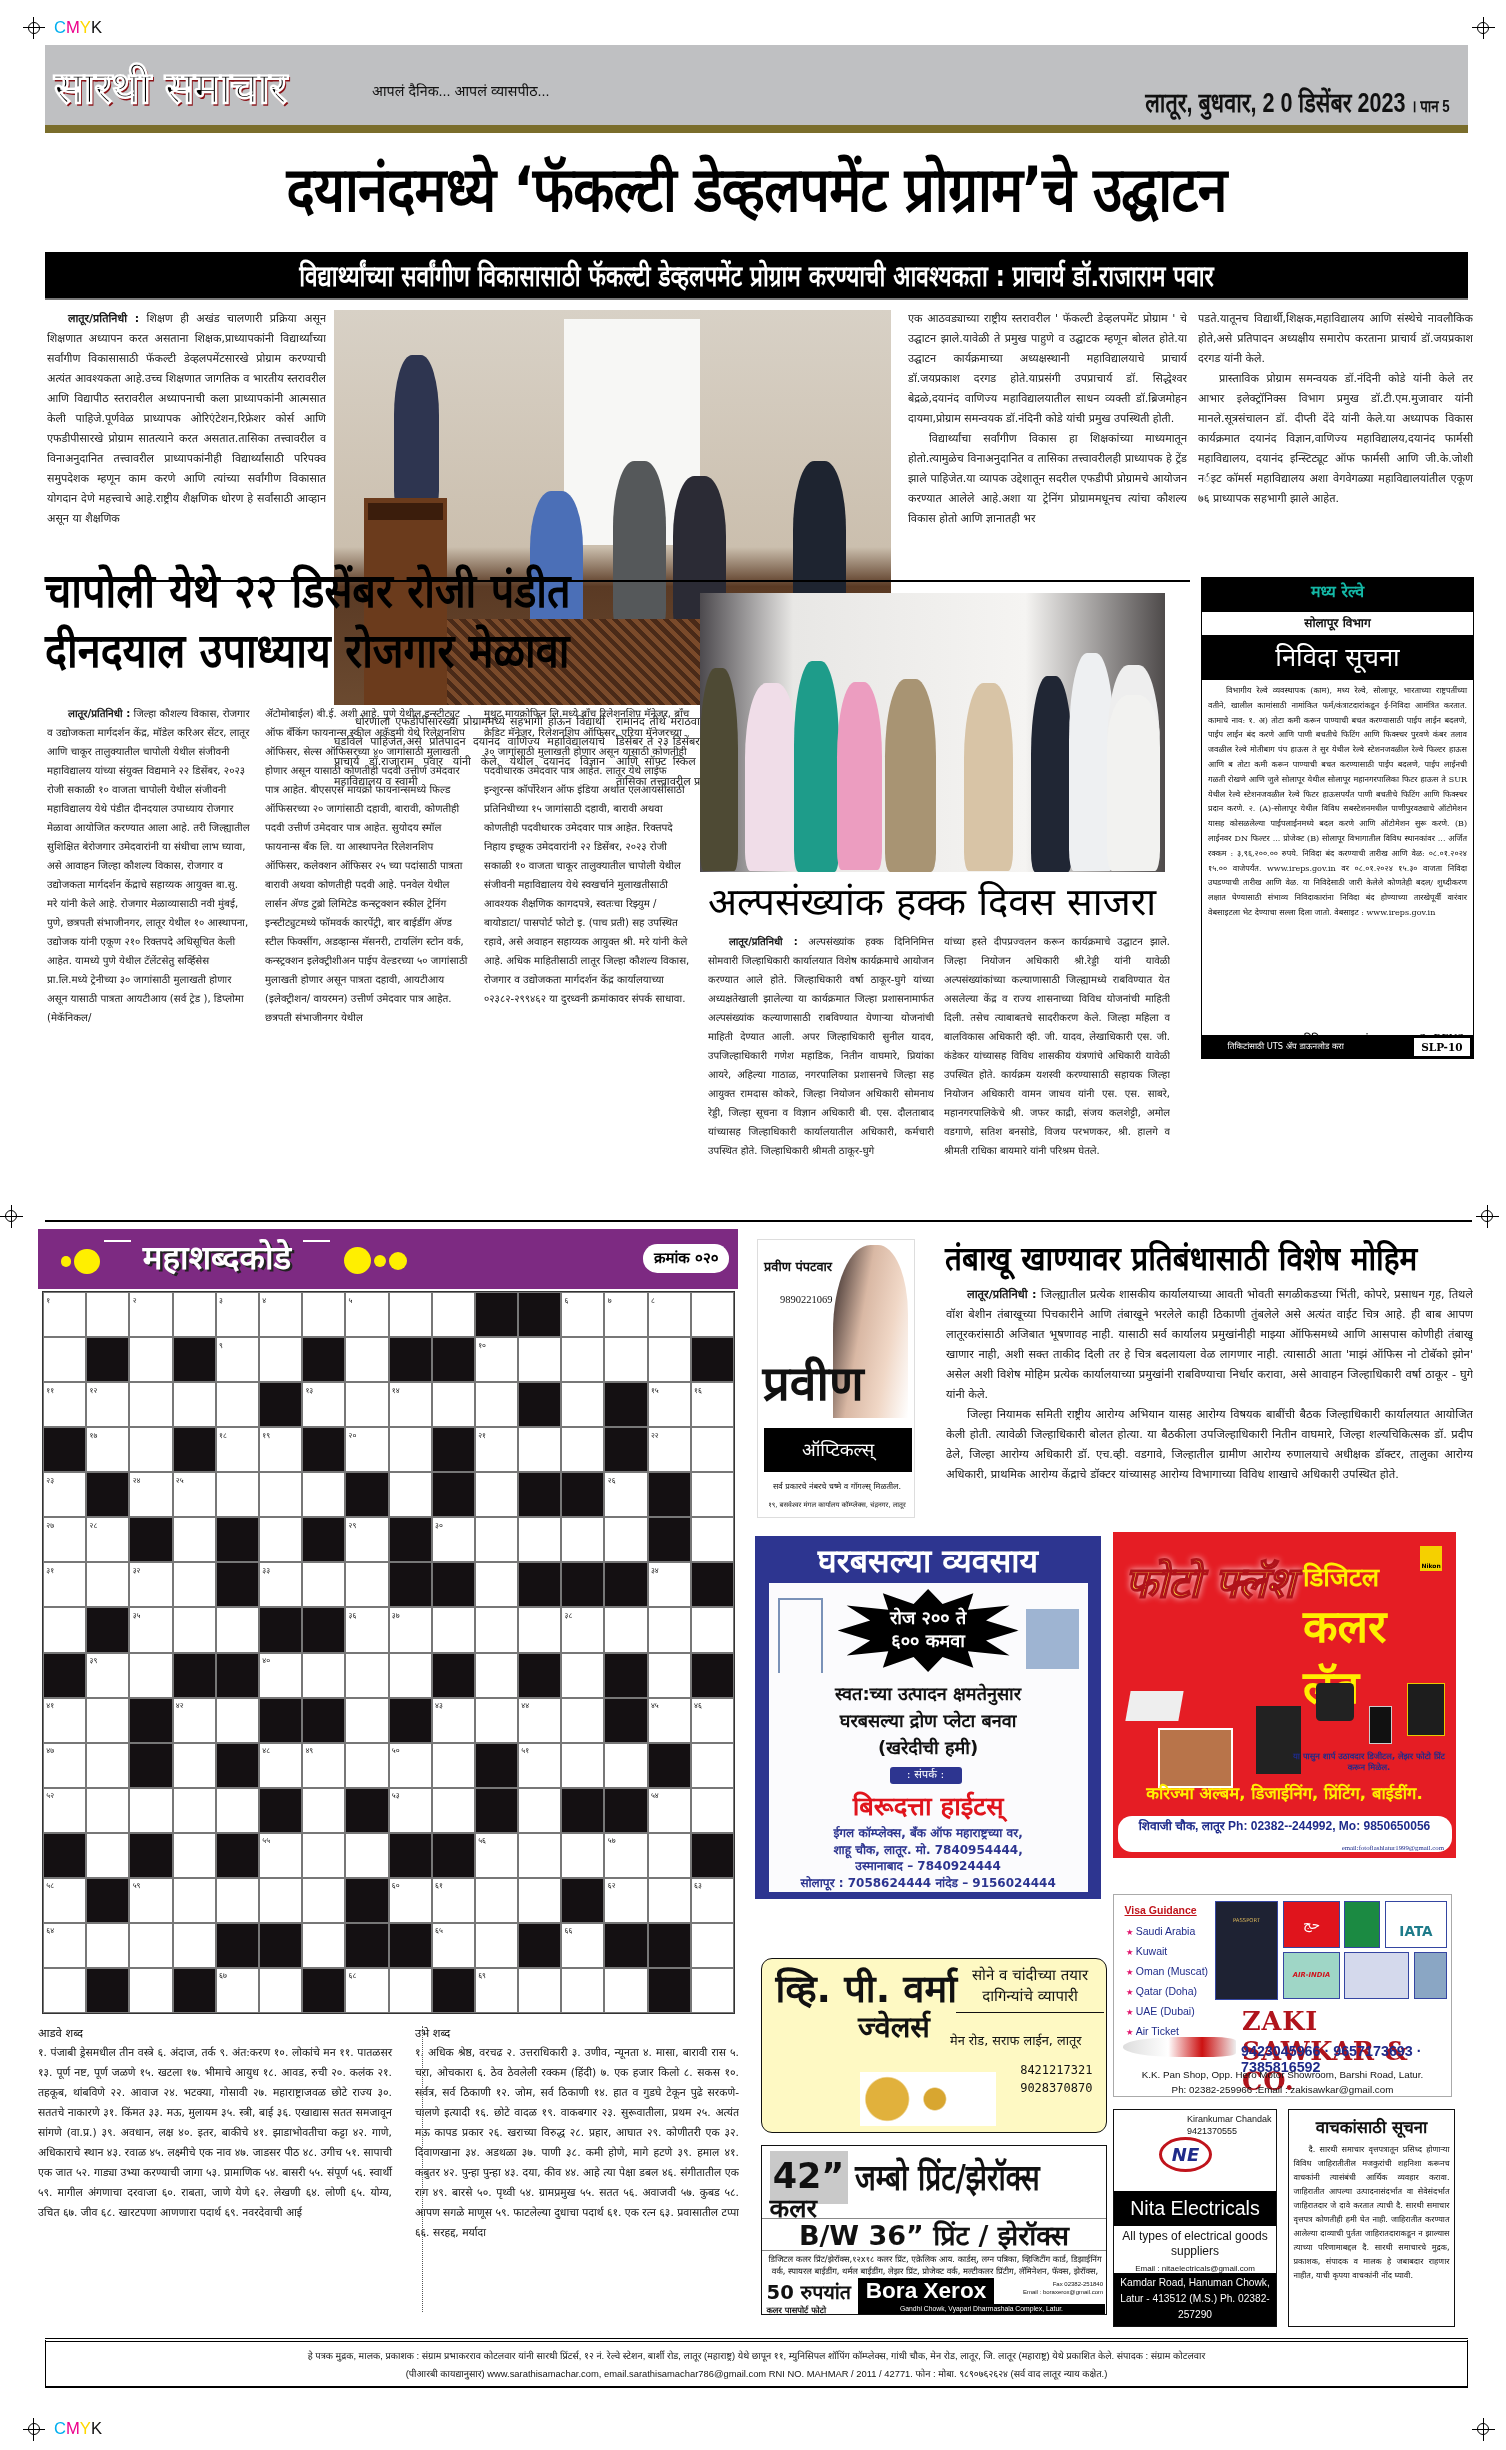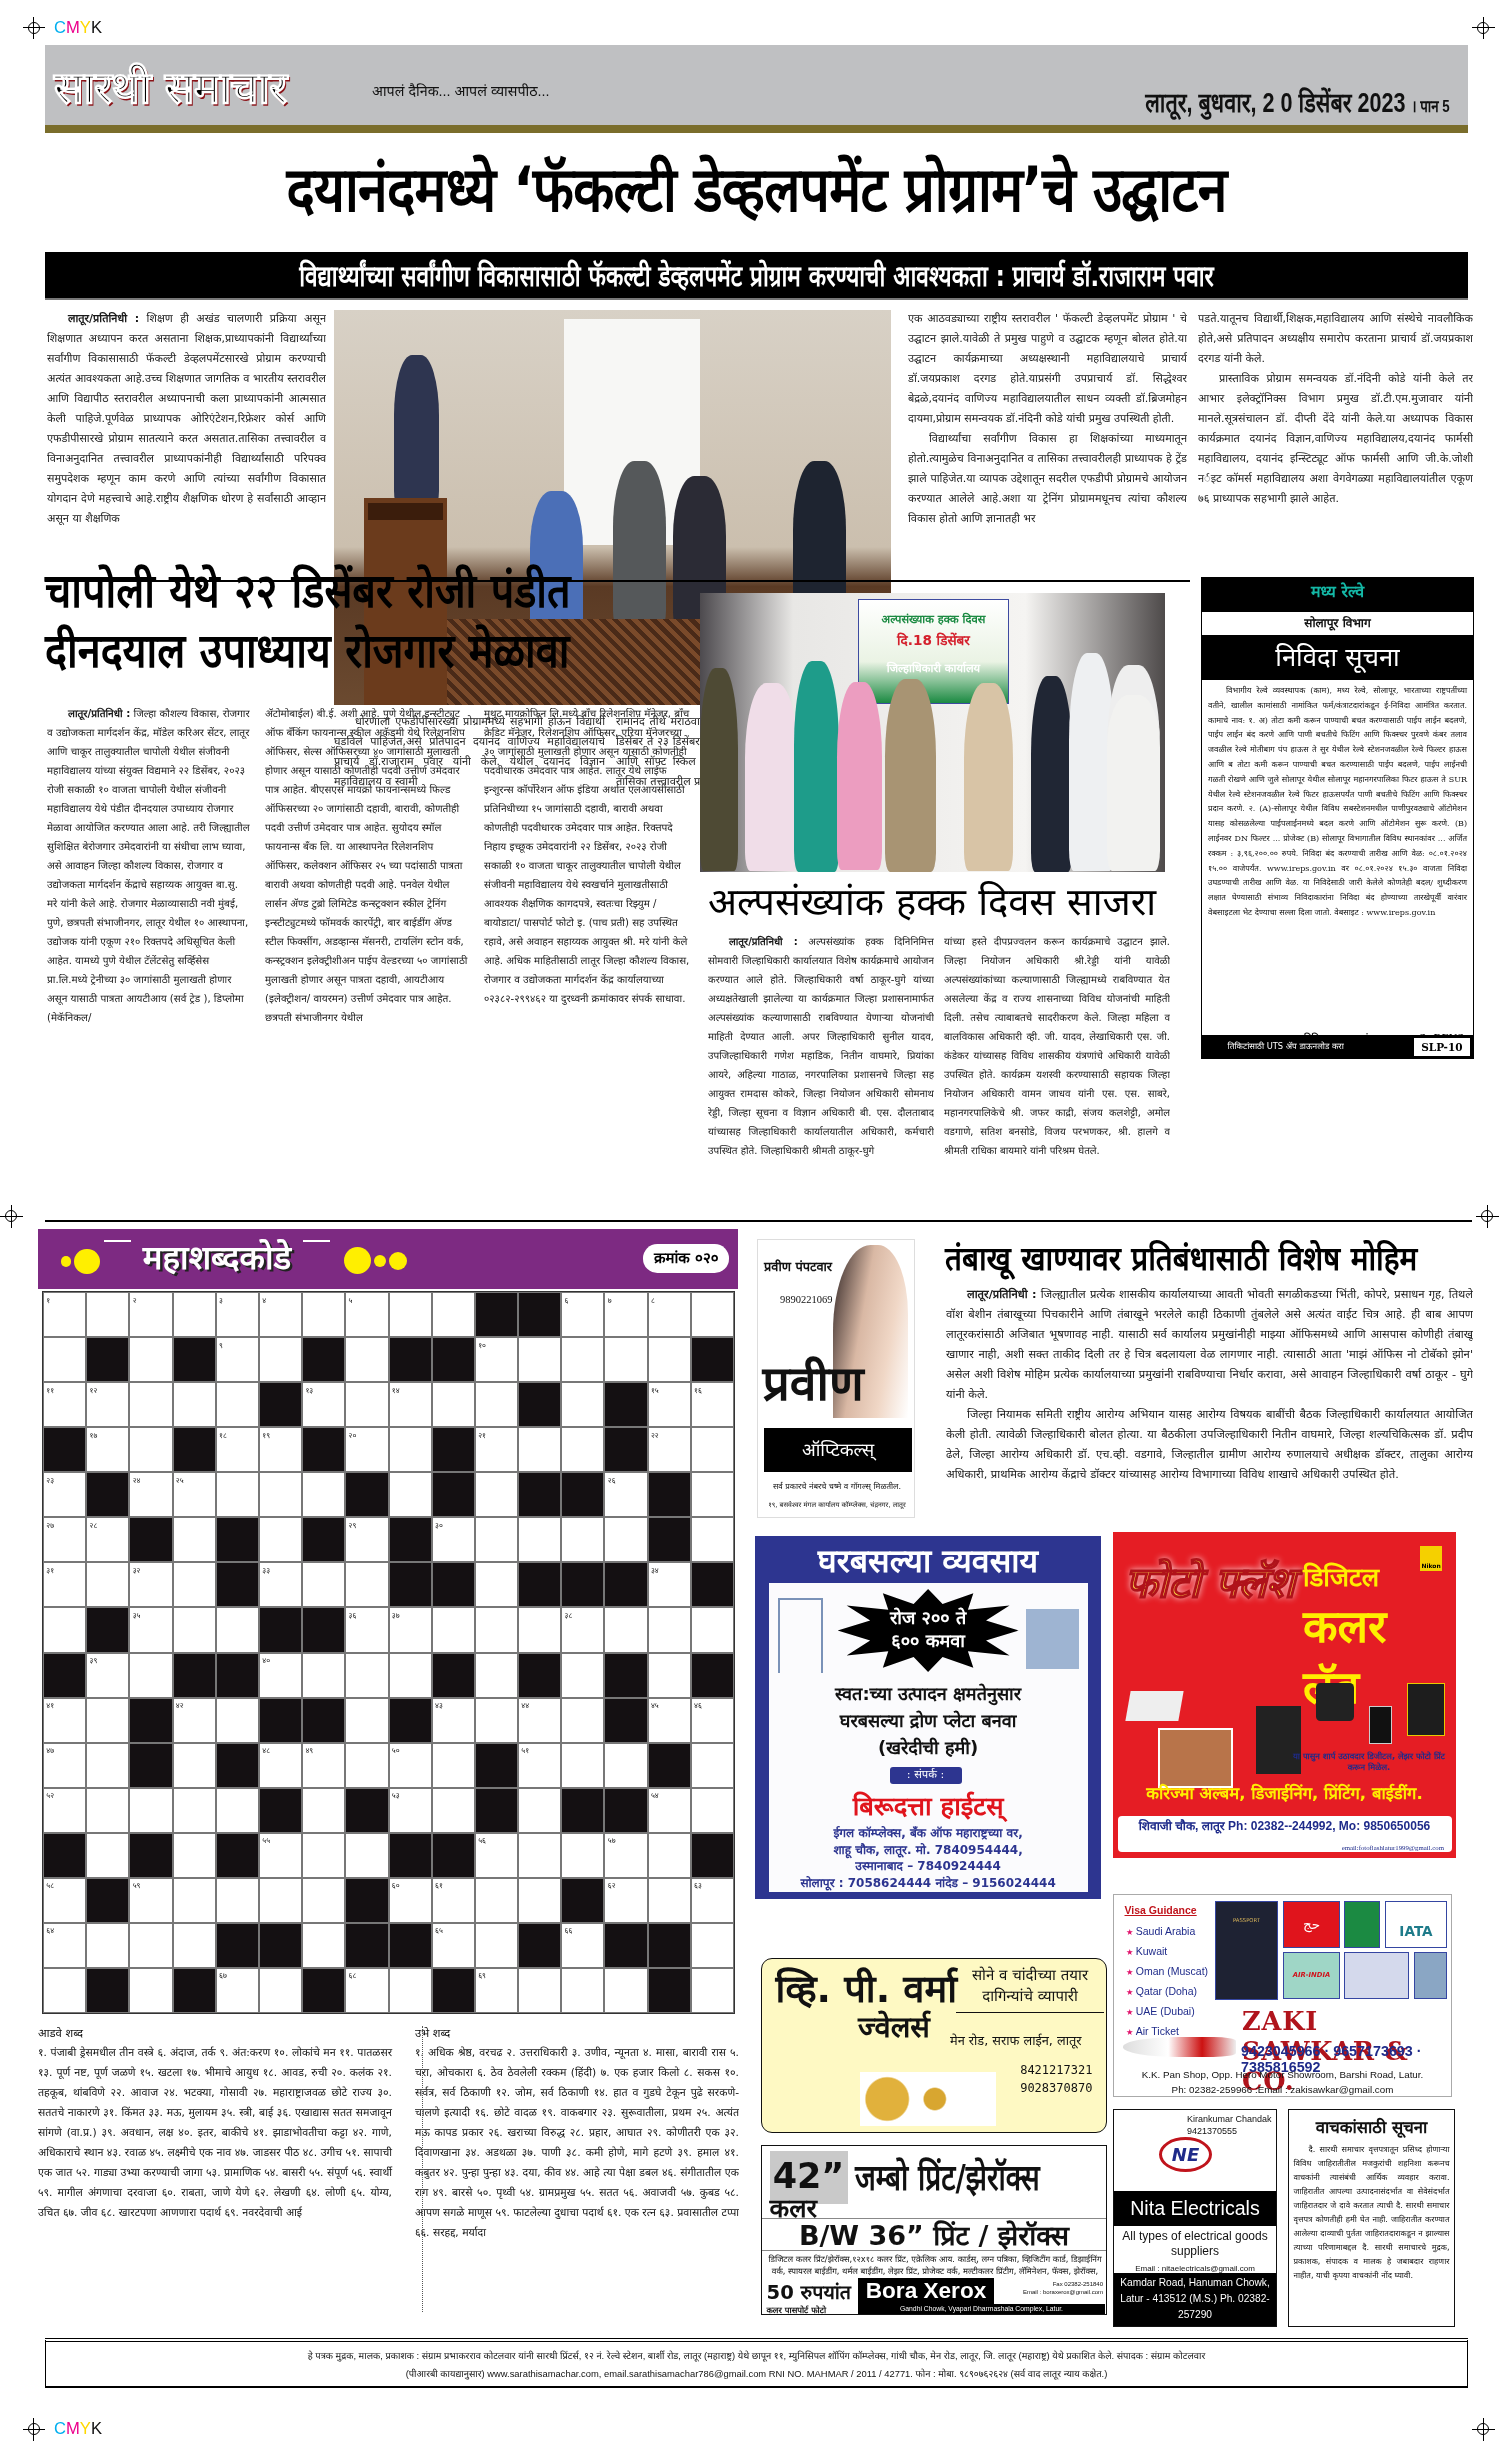--- a/index.html
+++ b/index.html
@@ -103,21 +103,21 @@
 
   #ad-foto { left: 1113px; top: 1532px; width: 343px; height: 279px; background: #e51d24; }
   #ad-foto .brand1 { position:absolute; left: 12px; top: 30px; color:#fde047; font-size: 42px; font-weight:bold; font-style: italic; line-height: 42px; -webkit-text-stroke: 1.5px #b0121a; text-shadow: 0 0 7.5px #fff; }
   #ad-foto .t1 { position:absolute; left: 190px; top: 27px; color:#ffef00; font-size: 25.6px; font-weight: bold; }
   #ad-foto .t2 { position:absolute; left: 190px; top: 62px; color:#ffef00; font-size: 45px; font-weight: bold; }
   #ad-foto .nikon { position:absolute; right: 13.6px; top: 13.6px; width: 22.6px; height: 25.6px; background:#f5d000; color:#000; font-size: 6px; font-weight:bold; text-align:center; padding-top: 16.6px; }
   #ad-foto .prods { position:absolute; left: 15px; top: 151px; width: 316px; height: 83px; }
   #ad-foto .blurb { position:absolute; left: 173px; top: 218px; width: 166px; color: #1f2b8a; font-size: 8.3px; text-align: center; font-weight: bold; }
   #ad-foto .bottom { position:absolute; left: 6px; top: 249px; width: 331px; text-align: center; color: #ffef00; font-size: 16.6px; font-weight:bold; }
   #ad-foto-addr { left: 1113px; top: 1811px; width: 343px; height: 47px; background: #e51d24; }
-  #ad-foto-addr .box { position:absolute; left: 4.5px; top: 4.5px; right: 4.5px; bottom: 6px; background:#fff; border-radius: 4px; }
+  #ad-foto-addr .box { position:absolute; left: 4.5px; top: 4.5px; right: 4.5px; bottom: 6px; background:#fff; border-radius: 14px; }
   #ad-foto-addr .a { position:absolute; left: 0; top: 1.5px; width: 100%; text-align:center; color:#1f2b8a; font-size: 12px; font-weight: bold; font-family: "Liberation Sans", sans-serif; }
   #ad-foto-addr .e { position:absolute; right: 7.5px; bottom: 1.5px; color:#1f2b8a; font-size: 6.8px; font-family: "Liberation Serif", serif; }
 
   #ad-zaki { left: 1113px; top: 1894px; width: 339px; height: 203px; background:#fff; border: 0.8px solid #aaa; }
   #ad-zaki .vg { position:absolute; left: 10.5px; top: 9px; color: #c0141c; font-weight:bold; font-size: 10.5px; text-decoration: underline; font-family:"Liberation Sans", sans-serif; }
   #ad-zaki ul { position:absolute; left: 12px; top: 27px; list-style: none; color:#1f2b8a; font-size: 10.5px; font-family:"Liberation Sans", sans-serif; line-height: 19px; }
   #ad-zaki ul li::before { content: "★ "; color: #e0106a; font-size: 8.3px; }
   #ad-zaki .tile { position:absolute; border: 1.5px solid #3546a2; }
   #ad-zaki .firm { position:absolute; left: 128px; top: 111px; color:#b0141c; font-size: 25.6px; font-family: "DejaVu Serif", serif; font-weight: bold; letter-spacing: 0.8px; }
   #ad-zaki .phones { position:absolute; left: 127px; top: 148px; color:#1f2b8a; font-size: 14.3px; font-weight:bold; font-family:"Liberation Sans", sans-serif; }
@@ -236,25 +236,20 @@
     <p><span class="lead">लातूर/प्रतिनिधी :</span> <span>जिल्हा कौशल्य विकास, रोजगार व उद्योजकता मार्गदर्शन केंद्र, मॉडेल करिअर सेंटर, लातूर आणि चाकूर तालुक्यातील चापोली येथील संजीवनी महाविद्यालय यांच्या संयुक्त विद्यमाने २२ डिसेंबर, २०२३ रोजी सकाळी १० वाजता चापोली येथील संजीवनी महाविद्यालय येथे पंडीत दीनदयाल उपाध्याय रोजगार मेळावा आयोजित करण्यात आला आहे. तरी जिल्ह्यातील सुशिक्षित बेरोजगार उमेदवारांनी या संधीचा लाभ घ्यावा, असे आवाहन जिल्हा कौशल्य विकास, रोजगार व उद्योजकता मार्गदर्शन केंद्राचे सहाय्यक आयुक्त बा.सु. मरे यांनी केले आहे. रोजगार मेळाव्यासाठी नवी मुंबई, पुणे, छत्रपती संभाजीनगर, लातूर येथील १० आस्थापना, उद्योजक यांनी एकूण २१० रिक्तपदे अधिसूचित केली आहेत. यामध्ये पुणे येथील टॅलेंटसेतु सर्व्हिसेस प्रा.लि.मध्ये ट्रेनीच्या ३० जागांसाठी मुलाखती होणार असून यासाठी पात्रता आयटीआय (सर्व ट्रेड ), डिप्लोमा (मेकॅनिकल/</span></p>
   </div>
 <div class="col" style="left:265px;top:704px;width:203px;height:482px;font-size:10.2px;line-height:19px;text-align:left">
     <p style="text-indent:0">ॲटोमोबाईल) बी.ई. अशी आहे. पुणे येथील इन्स्टीट्युट ऑफ बँकिंग फायनान्स स्कील अकॅडमी येथे रिलेशनशिप ऑफिसर, सेल्स ऑफिसरच्या ४० जागांसाठी मुलाखती होणार असून यासाठी कोणतीही पदवी उत्तीर्ण उमेदवार पात्र आहेत. बीएसएस मायक्रो फायनान्समध्ये फिल्ड ऑफिसरच्या २० जागांसाठी दहावी, बारावी, कोणतीही पदवी उत्तीर्ण उमेदवार पात्र आहेत. सुयोदय स्मॉल फायनान्स बँक लि. या आस्थापनेत रिलेशनशिप ऑफिसर, कलेक्शन ऑफिसर २५ च्या पदांसाठी पात्रता बारावी अथवा कोणतीही पदवी आहे. पनवेल येथील लार्सन ॲण्ड टुब्रो लिमिटेड कन्स्ट्रक्शन स्कील ट्रेनिंग इन्स्टीट्युटमध्ये फॉमवर्क कारपेंट्री, बार बाईडींग ॲण्ड स्टील फिक्सींग, अडव्हान्स मॅसनरी, टायलिंग स्टोन वर्क, कन्स्ट्रक्शन इलेक्ट्रीशीअन पाईप वेल्डरच्या ५० जागांसाठी मुलाखती होणार असून पात्रता दहावी, आयटीआय (इलेक्ट्रीशन/ वायरमन) उत्तीर्ण उमेदवार पात्र आहेत. छत्रपती संभाजीनगर येथील</p>
   </div>
 <div class="col" style="left:484px;top:704px;width:211px;height:482px;font-size:10.2px;line-height:19px;text-align:left">
     <p style="text-indent:0">मुथुट मायक्रोफिन लि.मध्ये ब्रॉंच रिलेशनशिप मॅनेजर, ब्रॉंच क्रेडिट मॅनेजर, रिलेशनशिप ऑफिसर, एरिया मॅनेजरच्या ३० जागांसाठी मुलाखती होणार असून यासाठी कोणतीही पदवीधारक उमेदवार पात्र आहेत. लातूर येथे लाईफ इन्शुरन्स कॉर्पोरेशन ऑफ इंडिया अर्थात एलआयसीसाठी प्रतिनिधीच्या १५ जागांसाठी दहावी, बारावी अथवा कोणतीही पदवीधारक उमेदवार पात्र आहेत. रिक्तपदे निहाय इच्छूक उमेदवारांनी २२ डिसेंबर, २०२३ रोजी सकाळी १० वाजता चाकूर तालुक्यातील चापोली येथील संजीवनी महाविद्यालय येथे स्वखर्चाने मुलाखतीसाठी आवश्यक शैक्षणिक कागदपत्रे, स्वतःचा रिझ्युम / बायोडाटा/ पासपोर्ट फोटो इ. (पाच प्रती) सह उपस्थित रहावे, असे अवाहन सहाय्यक आयुक्त श्री. मरे यांनी केले आहे. अधिक माहितीसाठी लातूर जिल्हा कौशल्य विकास, रोजगार व उद्योजकता मार्गदर्शन केंद्र कार्यालयाच्या ०२३८२-२९९४६२ या दुरध्वनी क्रमांकावर संपर्क साधावा.</p>
   </div>
 
 <div id="photo2" class="photo">
-  <div class="banner">
-    <div class="t1">अल्पसंख्याक हक्क दिवस</div>
-    <div class="t2">दि.18 डिसेंबर</div>
-    <div class="t1" style="color:#fff">जिल्हाधिकारी कार्यालय</div>
-  </div>
   <div class="person" style="left:0px;top:75px;width:38px;height:203px;background:#4e4a34"></div>
   <div class="person" style="left:45px;top:90px;width:53px;height:188px;background:#f0dde8"></div>
   <div class="person" style="left:94px;top:68px;width:45px;height:211px;background:#1e9c8a"></div>
   <div class="person" style="left:137px;top:89px;width:45px;height:188px;background:#ec9dc0"></div>
   <div class="person" style="left:185px;top:86px;width:51px;height:193px;background:#a89473"></div>
   <div class="person" style="left:264px;top:90px;width:49px;height:188px;background:#d8c4a6"></div>
   <div class="person" style="left:331px;top:83px;width:41px;height:196px;background:#202634"></div>
   <div class="person" style="left:369px;top:60px;width:45px;height:218px;background:#eef0f2"></div>
   <div class="person" style="left:407px;top:72px;width:53px;height:206px;background:#f2f2f0;border-top:30px solid #eee"></div>
 </div>

